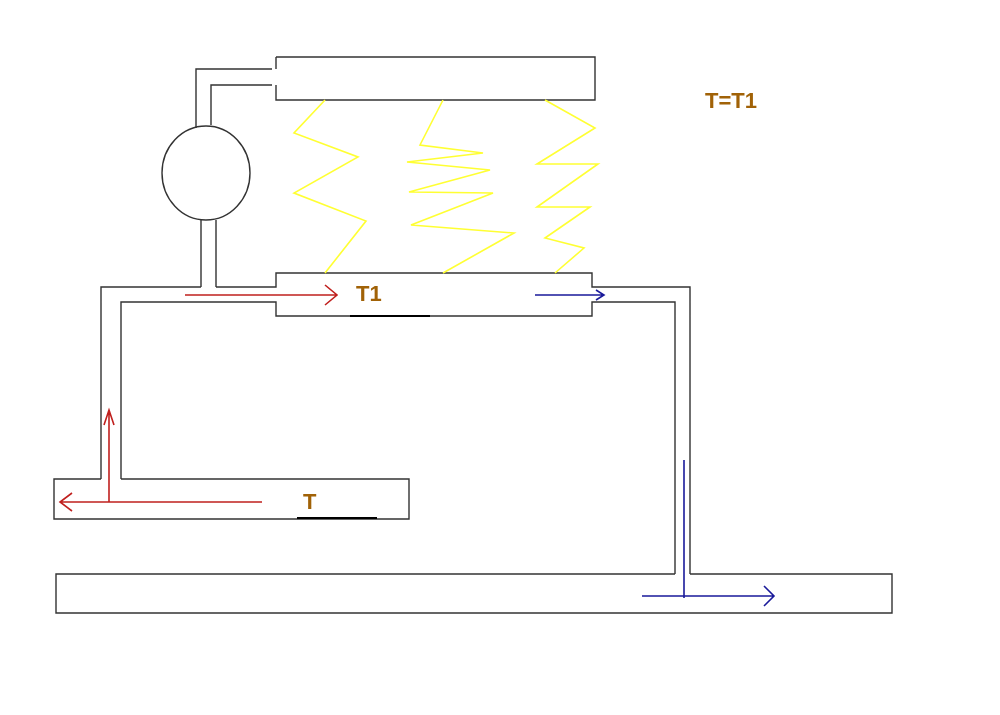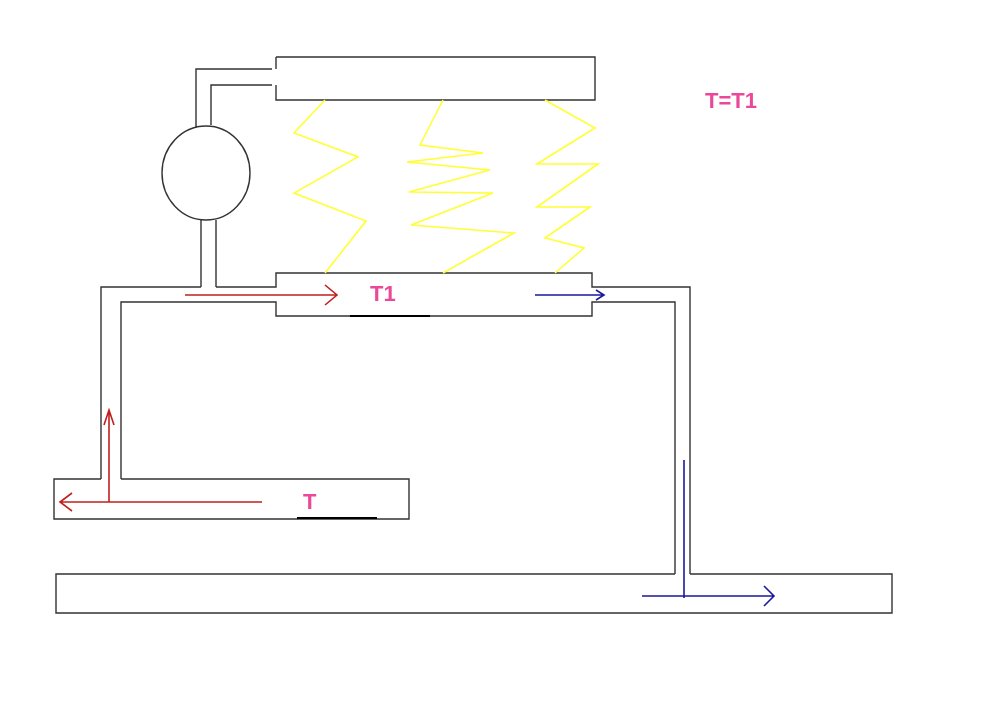--- a/index.html
+++ b/index.html
@@ -1,20 +1,20 @@
 <!DOCTYPE html>
 <html><head>
   <meta charset="utf-8">
   <style>
     html, body { margin: 0; padding: 0; background: #ffffff; }
     body { width: 1000px; height: 715px; position: relative; overflow: hidden; font-family: "Liberation Sans", sans-serif; }
     #diagram { position: absolute; left: 0; top: 0; }
-    .lbl { position: absolute; font-family: "Liberation Sans", sans-serif; font-weight: bold; color: #ec4899; }
+    .lbl { position: absolute; font-family: "Liberation Sans", sans-serif; font-weight: bold; color: #a16207; }
     .lbl-eq { left: 705px; top: 88px; font-size: 22px; }
-    .lbl-t1 { left: 370px; top: 281px; font-size: 22px; }
+    .lbl-t1 { left: 356px; top: 281px; font-size: 22px; }
     .lbl-t { left: 303px; top: 489px; font-size: 22px; }
   </style>
 </head>
 <body>
 
 <svg id="diagram" width="1000" height="715" viewBox="0 0 1000 715" xmlns="http://www.w3.org/2000/svg">
   <g fill="none" stroke="#333" stroke-width="1.4">
 
     <path d="M276 57 L595 57 L595 100 L276 100 L276 85 M276 69 L276 57"></path>
 

